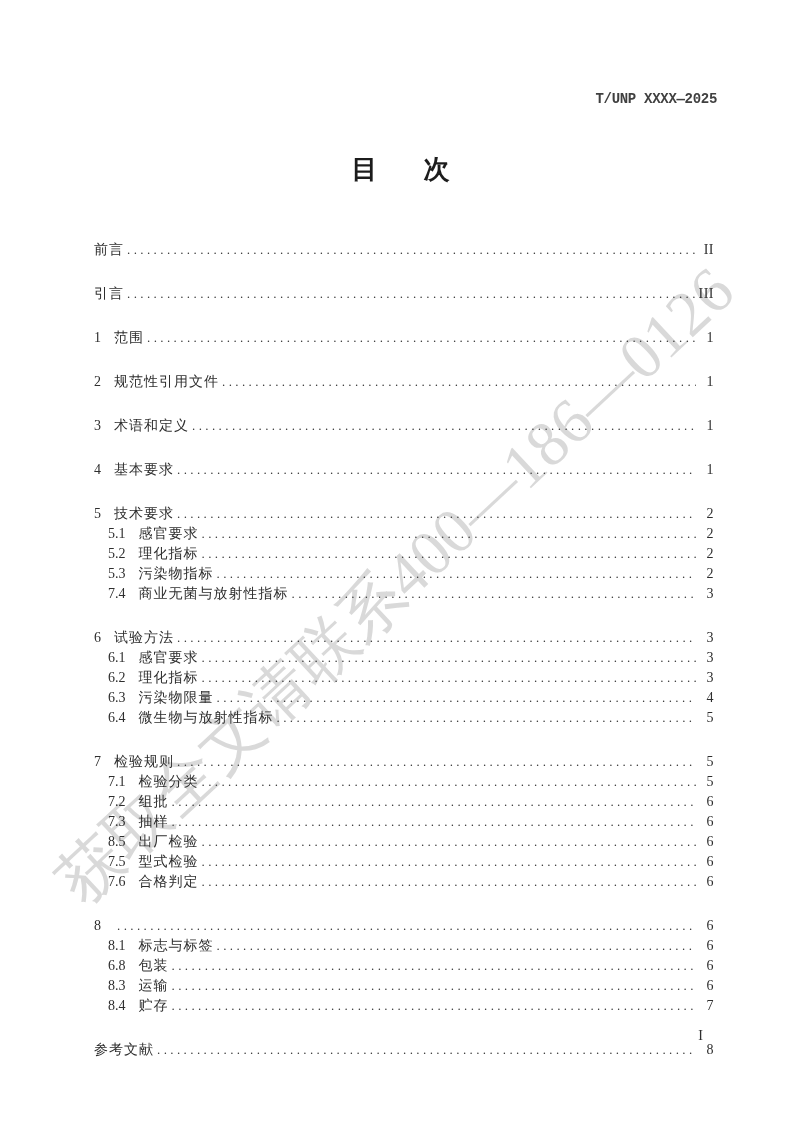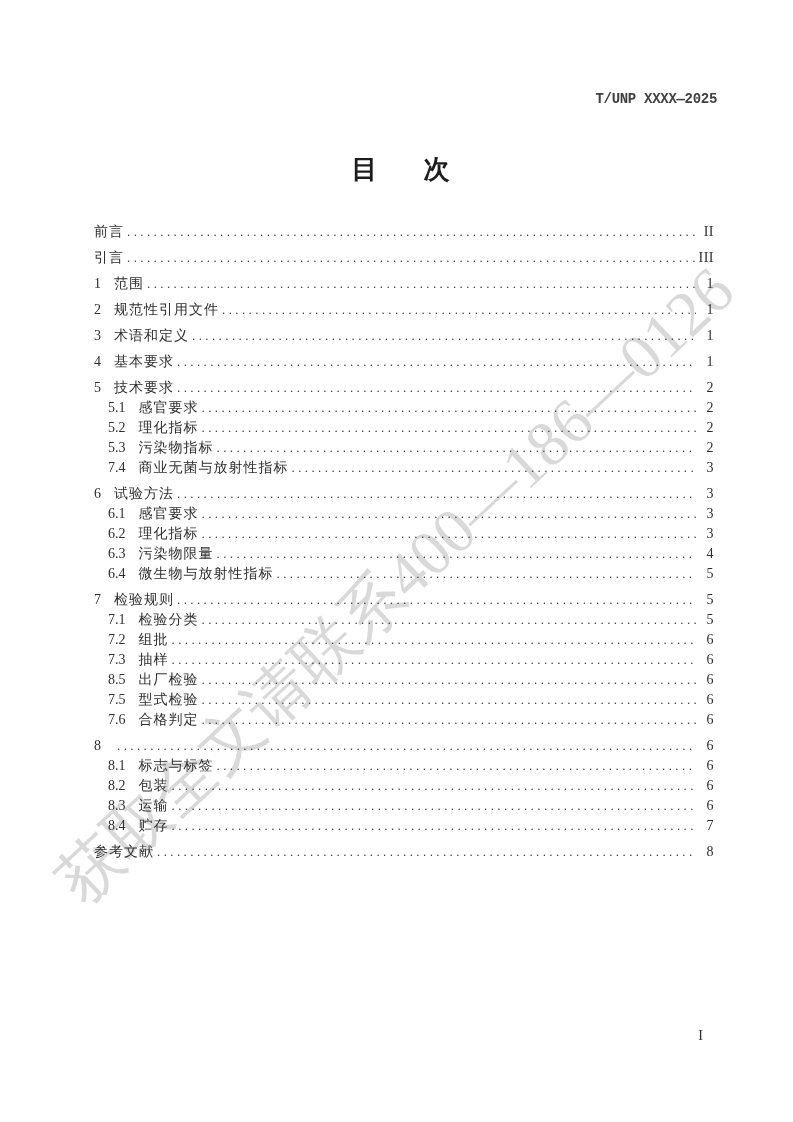--- a/index.html
+++ b/index.html
@@ -57,21 +57,21 @@
     left: 94px;
     top: 216px;
     width: 620px;
     z-index: 2;
   }
   .toc-row {
     display: flex;
     align-items: baseline;
     line-height: 20px;
     font-size: 14px;
-    margin-top: 6px;
+    margin-top: 24px;
   }
   .toc-row.lvl2 { margin-top: 0; padding-left: 14px; }
   .toc-row .num {
     margin-right: 13px;
     font-family: "Liberation Serif", "DejaVu Serif", serif;
     flex: none;
   }
   .toc-row .num:empty { display: none; }
   .toc-row .label {
     flex: none;
@@ -260,21 +260,21 @@
     <span class="dots"></span>
     <span class="pg">6</span>
   </div>
       <div class="toc-row lvl2">
     <span class="num">8.1</span>
     <span class="label">标志与标签</span>
     <span class="dots"></span>
     <span class="pg">6</span>
   </div>
       <div class="toc-row lvl2">
-    <span class="num">8.2</span>
+    <span class="num">6.8</span>
     <span class="label">包装</span>
     <span class="dots"></span>
     <span class="pg">6</span>
   </div>
       <div class="toc-row lvl2">
     <span class="num">8.3</span>
     <span class="label">运输</span>
     <span class="dots"></span>
     <span class="pg">6</span>
   </div>

